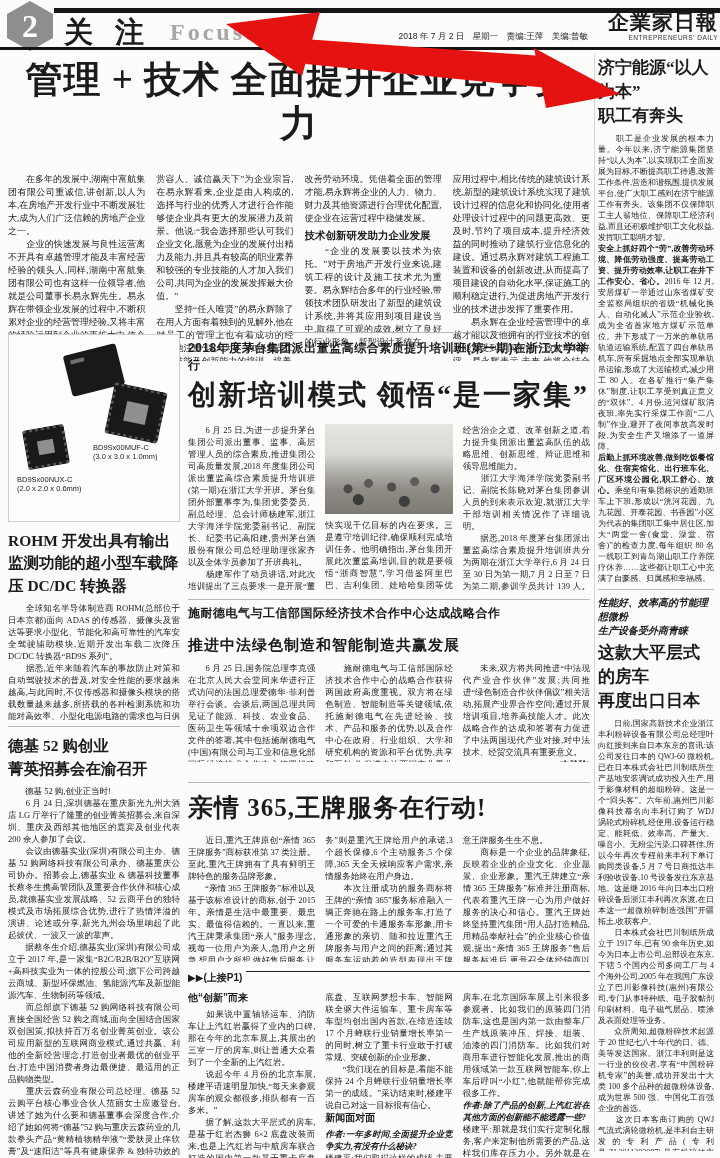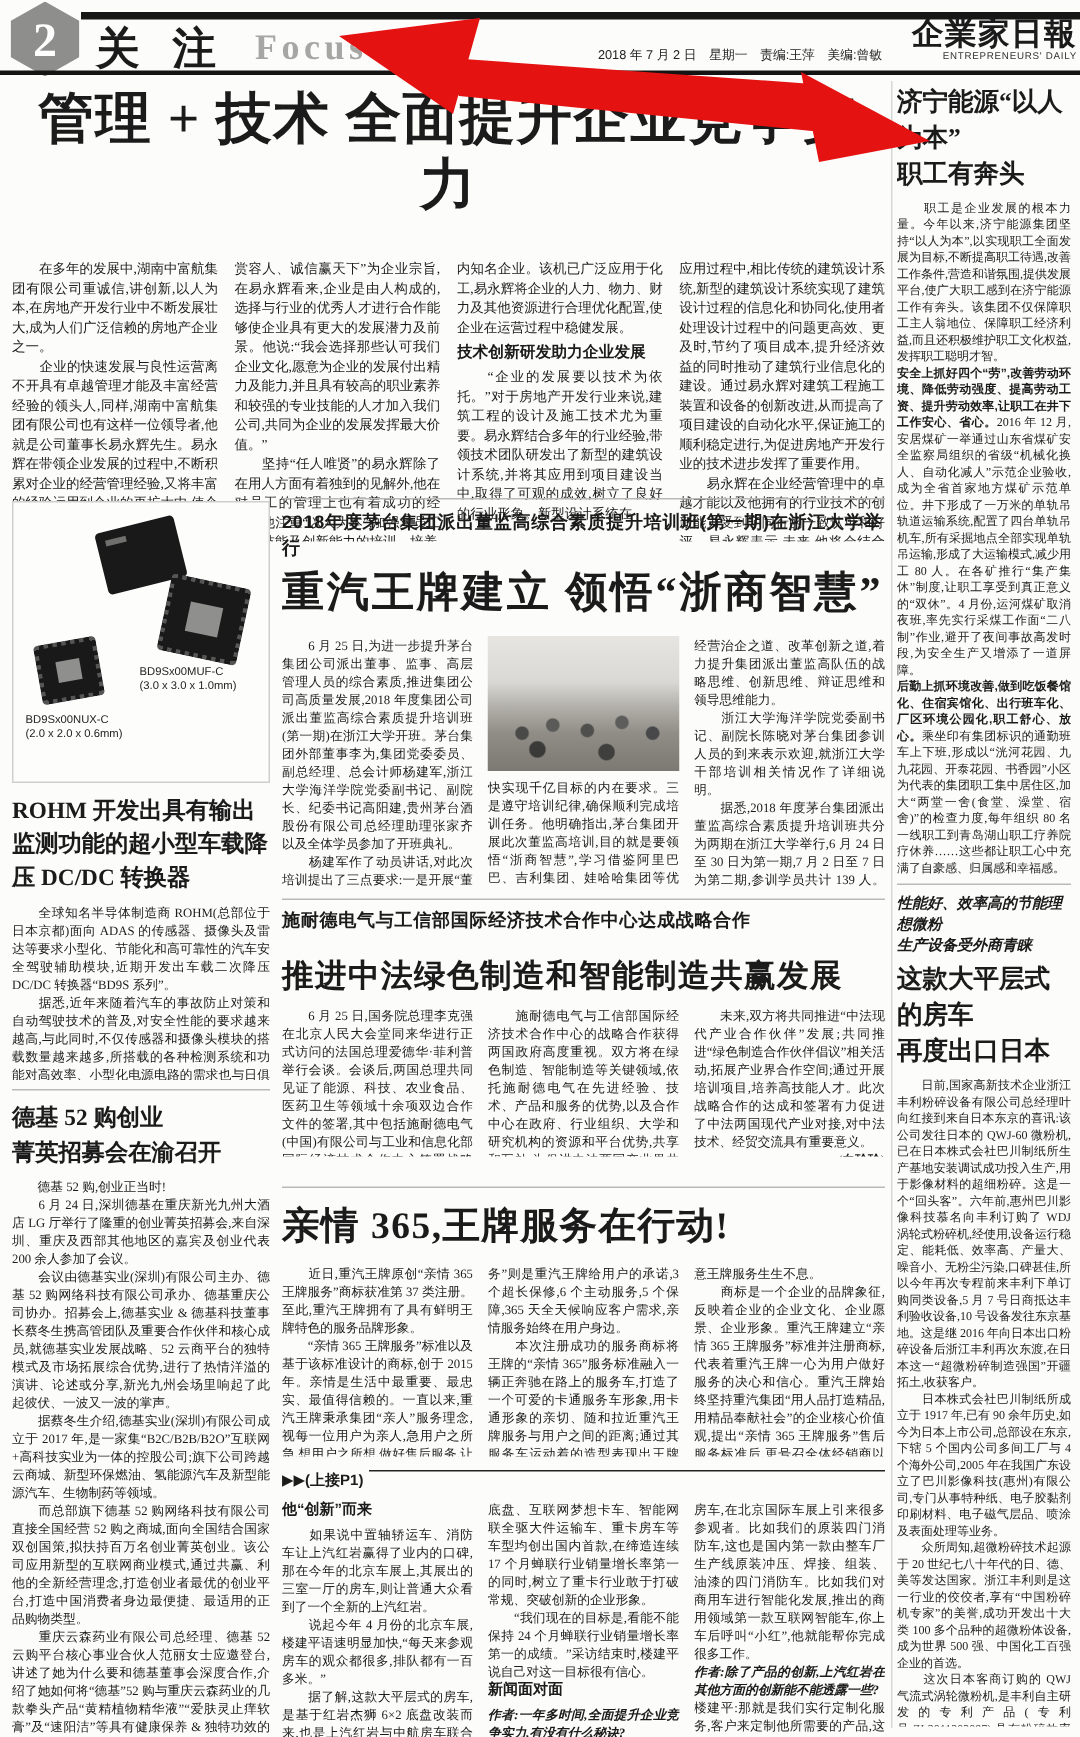--- a/index.html
+++ b/index.html
@@ -66,21 +66,21 @@
   .photo{height:90px;margin-bottom:5px;background:
       radial-gradient(circle at 18% 72%, #4a4a48 4px, transparent 5px),
       radial-gradient(circle at 34% 66%, #5a5a58 4px, transparent 5px),
       radial-gradient(circle at 52% 70%, #4f4f4d 4px, transparent 5px),
       radial-gradient(circle at 70% 64%, #5d5d5b 4px, transparent 5px),
       radial-gradient(circle at 86% 72%, #48484a 4px, transparent 5px),
       radial-gradient(circle at 26% 84%, #3a3a38 5px, transparent 6px),
       radial-gradient(circle at 62% 86%, #3f3f3d 5px, transparent 6px),
       linear-gradient(180deg,#e6e5e1 0%,#d9d8d4 34%,#b3b1ab 52%,#908d86 72%,#7c7972 100%);}
   .schneider{margin-top:7px;border-top:1px solid #b9b9b5;}
-  .schneider h2{margin:14px 0 7px;font-size:21px;font-weight:900;letter-spacing:1px;font-family:Liberation Serif, serif;}
+  .schneider h2{margin:14px 0 7px;font-size:15px;font-weight:900;letter-spacing:1px;font-family:Liberation Serif, serif;}
   .scols{display:flex;gap:10px;height:100px;}
   .scols .c{font-size:8.5px;line-height:12px;}
   .qinqing{margin-top:20px;border-top:1px solid #b9b9b5;padding-top:6px;}
   .qinqing h2{margin:2px 0 10px;font-size:25px;font-weight:900;letter-spacing:1px;}
   .qcols{display:flex;gap:10px;height:128px;}
   .qcols .c{font-size:8.5px;line-height:12px;}
   .contbar{display:flex;gap:4px;margin:9px 0 6px;}
   .contbar .lbl{font-family:"Liberation Sans","DejaVu Sans",sans-serif;font-weight:bold;font-size:10px;white-space:nowrap;}
   .contbar .ln{flex:1;height:1px;background:#222;}
   .bcols{display:flex;gap:10px;height:212px;}
@@ -124,21 +124,21 @@
         <div class="t">　　在多年的发展中,湖南中富航集团有限公司重诚信,讲创新,以人为本,在房地产开发行业中不断发展壮大,成为人们广泛信赖的房地产企业之一。
 　　企业的快速发展与良性运营离不开具有卓越管理才能及丰富经营经验的领头人,同样,湖南中富航集团有限公司也有这样一位领导者,他就是公司董事长易永辉先生。易永辉在带领企业发展的过程中,不断积累对企业的经营管理经验,又将丰富的经验运用到企业的再扩大中,使企业形成持续良好的运营发展模式。除此之外,对于行业传统及落后的技术,易永辉也十分关注,并注重对其进行创新、改进,不仅提升了公司的经济效益以及在行业中的影响力,还促进了房地产开发行业技术的进步。</div>
 
       </div>
       <div class="c">
         <div class="t">赏容人、诚信赢天下”为企业宗旨,在易永辉看来,企业是由人构成的,选择与行业的优秀人才进行合作能够使企业具有更大的发展潜力及前景。他说:“我会选择那些认可我们企业文化,愿意为企业的发展付出精力及能力,并且具有较高的职业素养和较强的专业技能的人才加入我们公司,共同为企业的发展发挥最大价值。”
 　　坚持“任人唯贤”的易永辉除了在用人方面有着独到的见解外,他在对员工的管理上也有着成功的经验。他注重“以人为本”,加强对员工专业技能及创新能力的培训、培养,挖掘员工在专业技术上的潜力,为员工提供良好的工作成长环境、积极向上的工作氛围。
 　　时至今日,湖南中富航集团有限公司已经发展成为精英汇聚、影响力不断扩大的业</div>
       </div>
       <div class="c">
-        <div class="t">内知名企业。该机已广泛应用于化工,易永辉将企业的人力、物力、财力及其他资源进行合理优化配置,使企业在运营过程中稳健发展。</div>
+        <div class="t">改善劳动环境。凭借着全面的管理才能,易永辉将企业的人力、物力、财力及其他资源进行合理优化配置,使企业在运营过程中稳健发展。</div>
         <div class="sh">技术创新研发助力企业发展</div>
         <div class="t">　　“企业的发展要以技术为依托。”对于房地产开发行业来说,建筑工程的设计及施工技术尤为重要。易永辉结合多年的行业经验,带领技术团队研发出了新型的建筑设计系统,并将其应用到项目建设当中,取得了可观的成效,树立了良好的行业形象。新型设计系统在</div>
       </div>
       <div class="c">
         <div class="t"><span>应用过程中,相比传统的建筑设计系统,新型的建筑设计系统实现了建筑设计过程的信息化和协同化,使用者处理设计过程中的问题更高效、更及时,节约了项目成本,提升经济效益的同时推动了建筑行业信息化的建设。通过易永辉对建筑工程施工装置和设备的创新改进,从而提高了项目建设的自动化水平,保证施工的顺利稳定进行,为促进房地产开发行业的技术进步发挥了重要作用。
 　　易永辉在企业经营管理中的卓越才能以及他拥有的行业技术的创新能力受到了同行的一致认可和好评。易永辉表示,未来,他将会结合不断变化的市场需求,继续保持对行业技术的创新和改进,并且丰富企业管理理念,使企业得到更快、更健康的发展。</span></div>
       </div>
     </div>
   </section>
 
@@ -197,21 +197,21 @@
 　　重庆云森药业有限公司总经理、德基 52 云购平台核心事业合伙人范丽女士应邀登台,讲述了她为什么要和德基董事会深度合作,介绍了她如何将“德基”52 购与重庆云森药业的几款拳头产品“黄精植物精华液”“爱肤灵止痒软膏”及“速阳洁”等具有健康保养 &amp; 独特功效的产品进行对接。
 　　与会人士对德基实业及 52 购平台产生了浓厚兴趣,德基创业导师李先生进一步阐明了这套商业模式的好处、优点及招募计划。接着,公司总经理赵总从理论 &amp; 实战等全方位讲解了德基 52 购与当前“分享经济”及“双创产业”的辩证关系,深受与会者欢迎。
 　　蔡冬生接受采访时透露,6 月 24 日当天同一时段,德基总部在全国 5 个不同城市同步组织“创业菁英招募会”,令成千上万的云购电商爱好者对德基 52 购项目刮目相看。</span></div>
     </div>
   </section>
 
   <section class="middle">
 
     <div class="maotai">
       <div class="kicker">2018年度茅台集团派出董监高综合素质提升培训班(第一期)在浙江大学举行</div>
-      <h2>重汽王牌建立  领悟“浙商智慧”</h2>
+      <h2>创新培训模式  领悟“是一家集”</h2>
       <div class="mcols">
         <div class="c">
           <div class="t">　　6 月 25 日,为进一步提升茅台集团公司派出董事、监事、高层管理人员的综合素质,推进集团公司高质量发展,2018 年度集团公司派出董监高综合素质提升培训班(第一期)在浙江大学开班。茅台集团外部董事李为,集团党委委员、副总经理、总会计师杨建军,浙江大学海洋学院党委副书记、副院长、纪委书记高阳建,贵州茅台酒股份有限公司总经理助理张家齐以及全体学员参加了开班典礼。
 　　杨建军作了动员讲话,对此次培训提出了三点要求:一是开展“董监高”培训工作是适应新形势发展的需要。二是开展董监高培训工作是加</div>
         </div>
         <div class="c">
           <div class="photo"></div>
           <div class="t">快实现千亿目标的内在要求。三是遵守培训纪律,确保顺利完成培训任务。他明确指出,茅台集团开展此次董监高培训,目的就是要领悟“浙商智慧”,学习借鉴阿里巴巴、吉利集团、娃哈哈集团等优秀企业的</div>
         </div>
         <div class="c">

